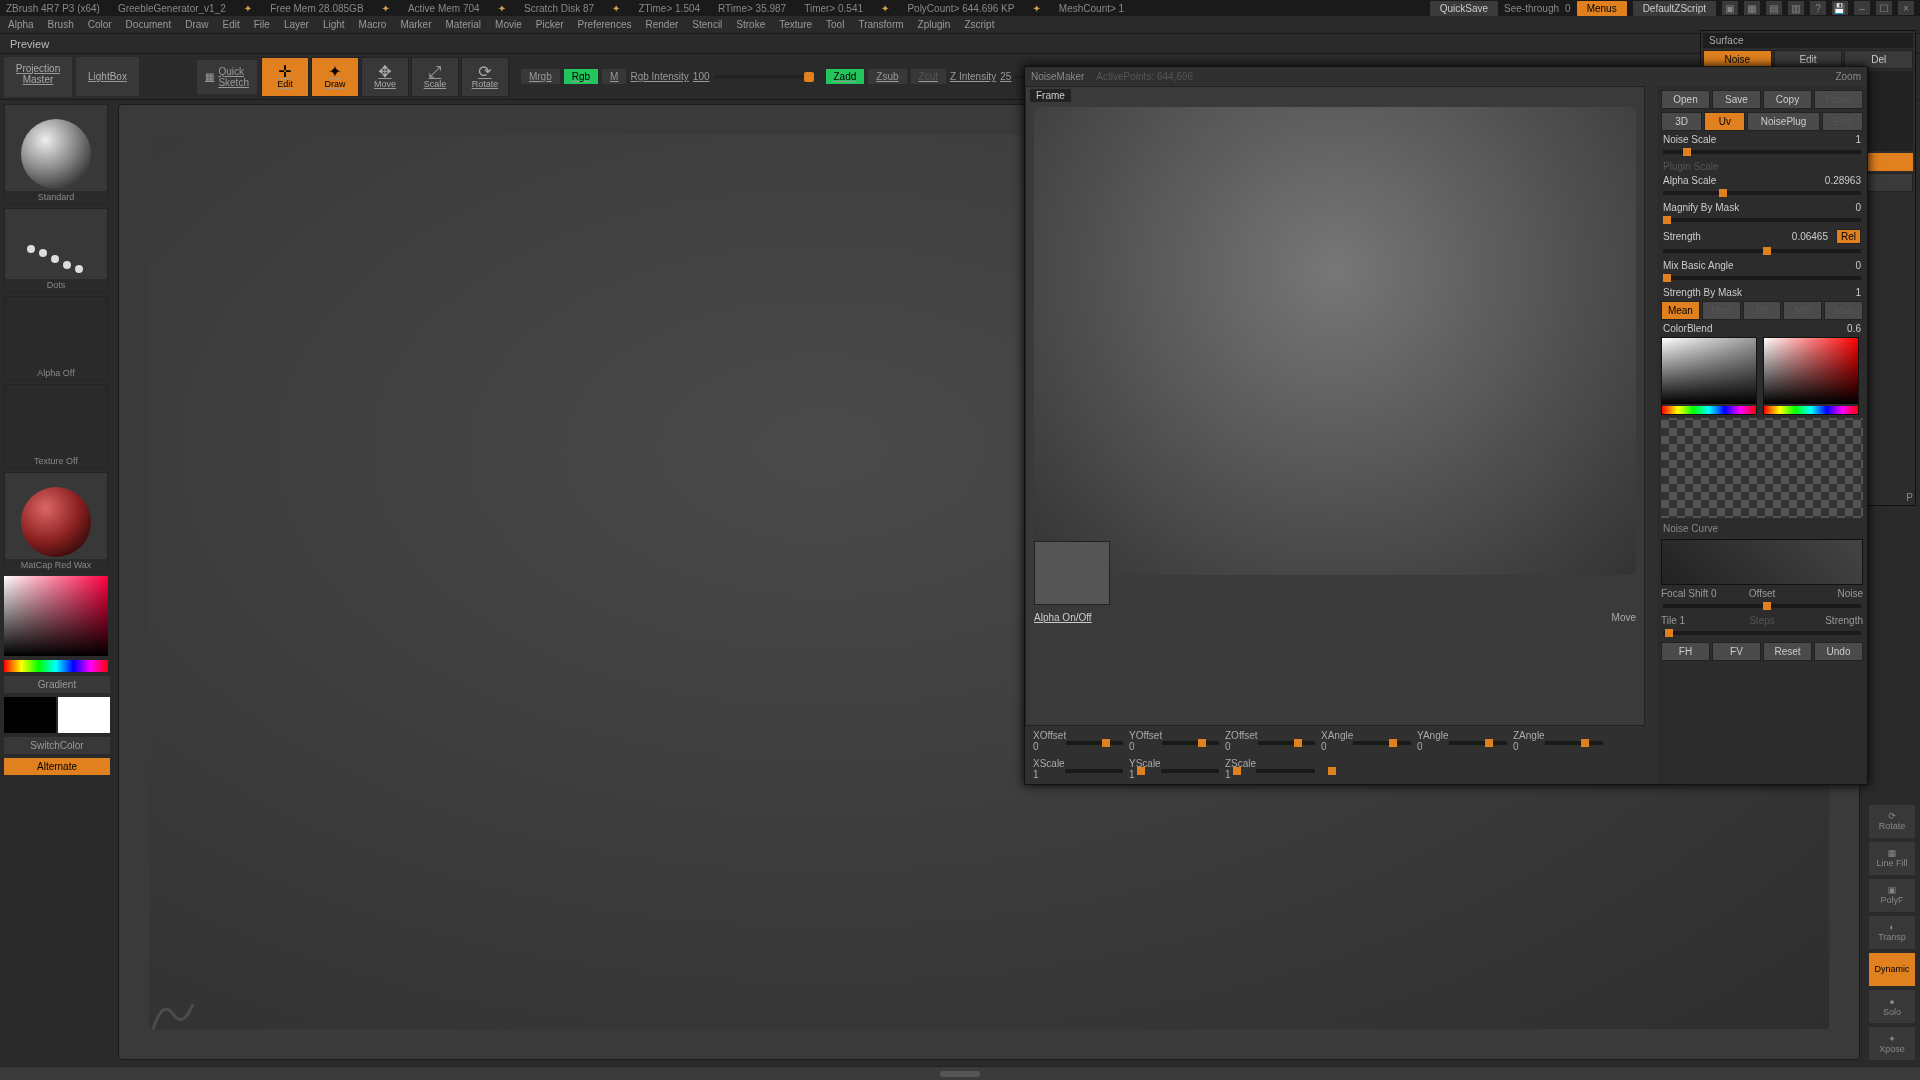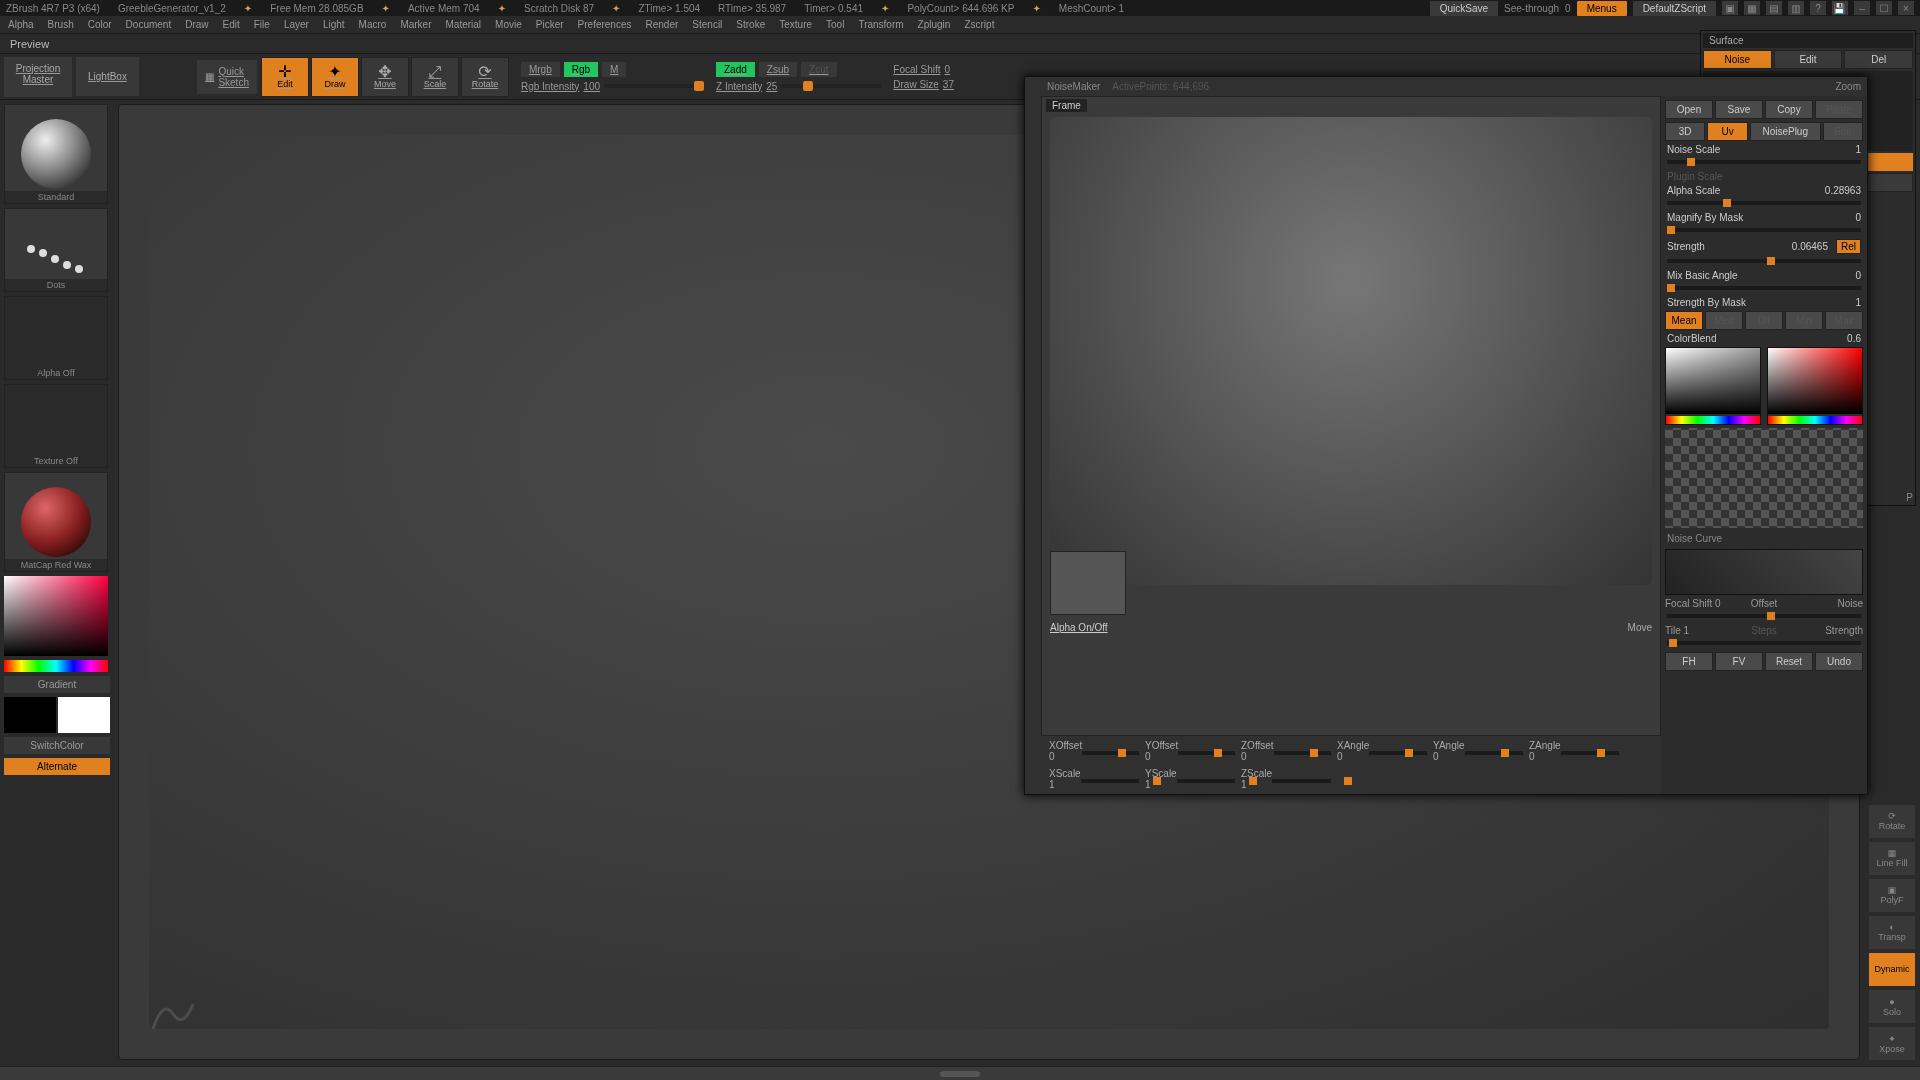--- a/index.html
+++ b/index.html
@@ -21,21 +21,21 @@
 .preview-row { display: flex; height: 20px; align-items: center; background: #2a2a2a; padding: 0 10px; gap: 10px; border-bottom: 1px solid #1a1a1a; }
 .preview-row .lbl { font-size: 11px; color: #bbb; }
 
 
 .maintool { display: flex; align-items: center; background: #2a2a2a; height: 46px; padding: 0 4px; gap: 4px; border-bottom: 1px solid #1a1a1a; text-decoration: underline; }
 .tool-btn { display: flex; flex-direction: column; align-items: center; justify-content: center; width: 48px; height: 40px; background: #383838; color: #aaa; font-size: 9px; border: 1px solid #222; }
 .tool-btn.on { background: #e0801e; color: #000; }
 .tool-btn .ticon { font-size: 16px; line-height: 14px; }
 .tool-btn .tlabel { font-size: 9px; }
 .tool-group { display: flex; gap: 2px; }
-.slider-group { display: flex; flex-direction: column; gap: 4px; margin-left: 8px; }
+.slider-group { display: flex; flex-direction: row; gap: 4px; margin-left: 8px; }
 .slider-row { display: flex; align-items: center; gap: 4px; font-size: 10px; }
 .slider-row .chip { background: #383838; padding: 2px 8px; }
 .slider-row .chip.on { background: #22c55e; color: #000; }
 .slider-track { width: 100px; height: 4px; background: #222; position: relative; border-radius: 2px; }
 .slider-track .sknob { position: absolute; width: 10px; height: 10px; background: #e0801e; border-radius: 2px; top: -3px; }
 
 .projection-master { background: #383838; color: #aaa; padding: 6px 6px; text-align: center; font-size: 10px; line-height: 11px; width: 68px; height: 40px;}
 .lightbox { background: #383838; color: #aaa; padding: 14px 12px; font-size: 10px; }
 .quicksketch { display:flex; align-items:center; gap:4px; background:#383838; padding:6px 8px; }
 
@@ -56,21 +56,21 @@
 .viewport { flex: 1; background: #3a3a3a; position: relative; border: 1px solid #1a1a1a; margin: 4px; border-radius: 4px; overflow: hidden; }
 .viewport .vp-inner { position: absolute; inset: 30px 30px 30px 30px; background: radial-gradient(ellipse at 40% 35%, #4a4a4a, #2e2e2e); border-radius: 4px; }
 .vlogo { position: absolute; bottom: 20px; left: 24px; width: 60px; height: 50px; opacity: .3; }
 
 
 .right-sidebar { width: 56px; background: #2a2a2a; display: flex; flex-direction: column; gap: 4px; padding: 4px; align-items: center; }
 .right-sidebar .rbtn { width: 46px; height: 36px; background: #383838; display:flex; flex-direction:column; align-items:center; justify-content:center; font-size:9px; color:#888; }
 .right-sidebar .rbtn.on{ background:#e0801e; color:#000; }
 
 
-.noisemaker { position: absolute; top: 76px; left: 1024px; width: 844px; background: #303030; border: 1px solid #111; box-shadow: 0 0 10px #000; padding-left: 16px; }
+.noisemaker { position: absolute; top: 66px; left: 1024px; width: 844px; background: #303030; border: 1px solid #111; box-shadow: 0 0 10px #000; }
 .nm-header { display: flex; align-items: center; padding: 4px 6px; font-size: 10px; color: #888; gap: 12px; }
 .nm-body { display: flex; }
 .nm-preview { width: 620px; height: 640px; background: #3a3a3a; position: relative; border: 1px solid #222; }
 .nm-preview .frame-lbl { position: absolute; top: 2px; left: 4px; background: #222; padding: 1px 6px; font-size: 10px; color:#ccc;}
 .nm-alpha-thumb { position: absolute; bottom: 120px; left: 8px; width: 76px; height: 64px; background: #555; border:1px solid #222;}
 .nm-alpha-lbl { position:absolute; bottom:102px; left:8px; color:#ccc; font-size:10px; text-decoration:underline;}
 .nm-bottom-sliders { display:flex; gap:6px; padding:4px 8px; flex-wrap:wrap;}
 .nm-bottom-sliders .col { display:flex; flex-direction:row; align-items:center; width:90px;}
 .nm-bottom-sliders .lbl{ font-size:10px; color:#aaa;}
 .nm-bottom-sliders .trk{ width:80px; height:4px; background:#1a1a1a; margin-top:4px; position:relative;}

